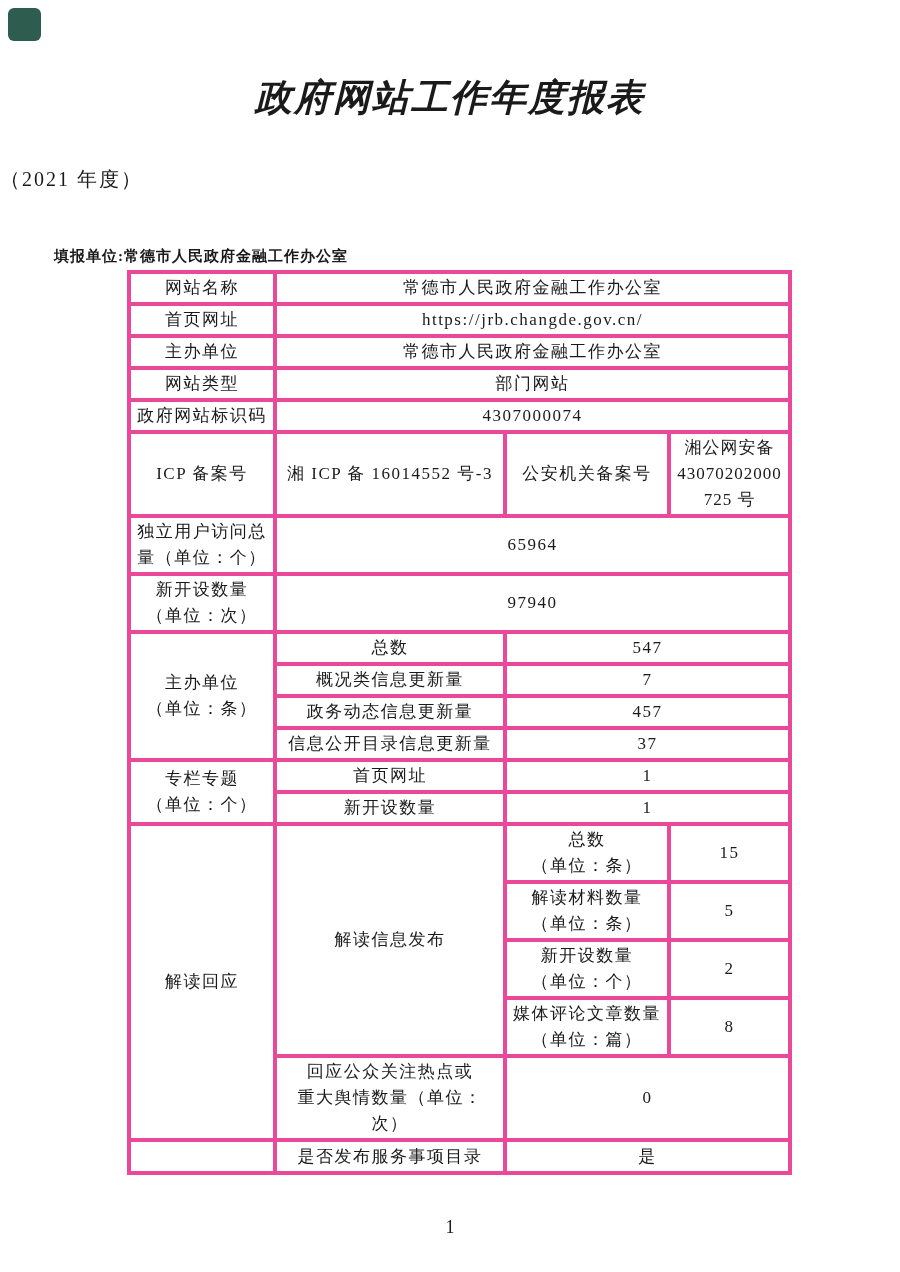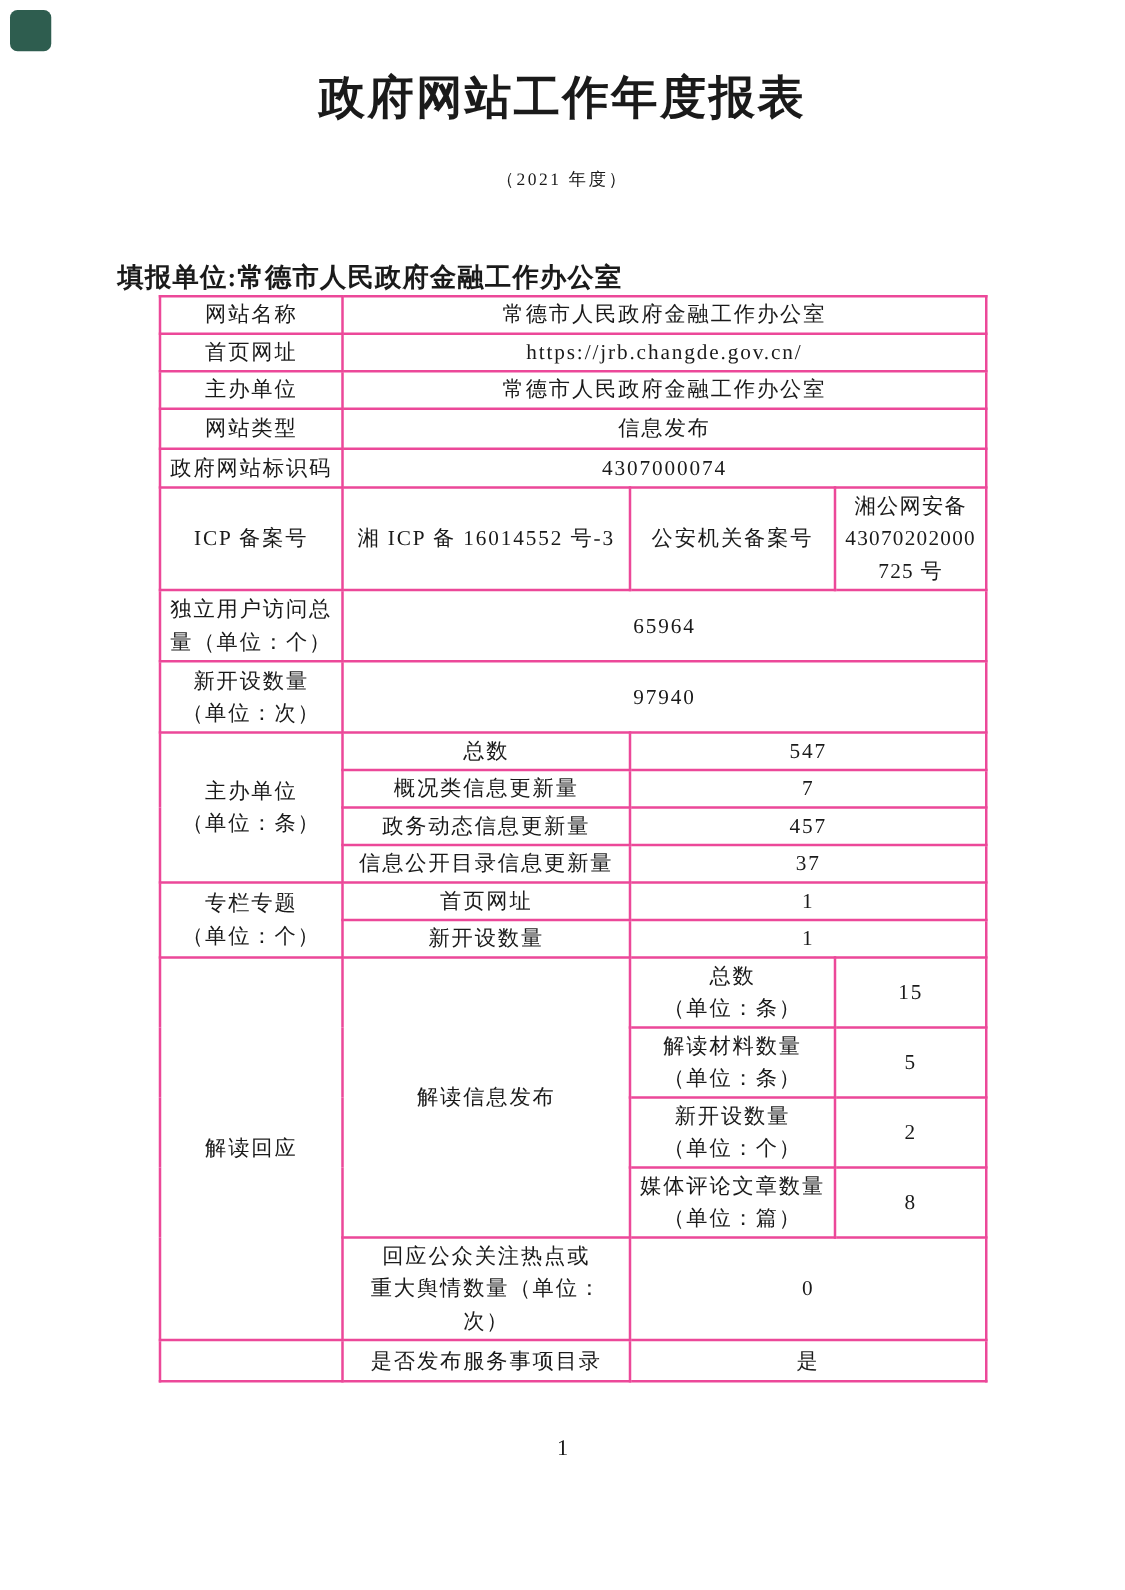--- a/index.html
+++ b/index.html
@@ -8,45 +8,45 @@
     width: 900px; height: 1272px;
     position: relative;
     font-family: "Liberation Serif", "DejaVu Serif", serif;
     color: #1a1a1a;
   }
   .corner-marker {
     position: absolute; left: 8px; top: 8px;
     width: 33px; height: 33px; border-radius: 6px;
   }
   .title {
-    margin-top: 56px;
+    margin-top: 76px;
     text-align: center;
     font-family: "Liberation Sans", "DejaVu Sans", sans-serif;
     font-size: 37px; font-weight: 700; letter-spacing: 2px;
     line-height: 44px;
+    font-style: italic;
   }
   .subtitle {
-    margin-top: 32px;
-    text-align: center;
-    font-size: 14px; letter-spacing: 2px; line-height: 26px;
+    margin-top: 46px;
+    font-size: 20px; letter-spacing: 2px; line-height: 26px;
   }
   .unit-line {
-    margin: 52px 0 2px 94px;
-    font-size: 21px; font-weight: 700; letter-spacing: 1px;
+    margin: 52px 0 2px 54px;
+    font-size: 15px; font-weight: 700; letter-spacing: 1px;
     line-height: 24px;
   }
   table.report {
     margin-left: 127px;
     width: 661px;
     border-collapse: collapse;
     table-layout: fixed;
     border: 2px solid #383838;
   }
   table.report td {
-    border: 2px solid #ec4899;
+    border: 4px solid #ec4899;
     text-align: center;
     vertical-align: middle;
     font-size: 17px;
     letter-spacing: 1.5px;
     line-height: 26px;
     white-space: pre-line;
     padding: 1px 4px;
     overflow: hidden;
   }
   tr.sec-top td, td.sec-top { border-top: 2px solid #383838; }
@@ -82,21 +82,21 @@
   <tr>
     <td class="h30">首页网址</td>
     <td colspan="3">https://jrb.changde.gov.cn/</td>
   </tr>
   <tr>
     <td class="h29">主办单位</td>
     <td colspan="3">常德市人民政府金融工作办公室</td>
   </tr>
   <tr>
     <td class="h32">网站类型</td>
-    <td colspan="3">信息发布</td>
+    <td colspan="3">部门网站</td>
   </tr>
   <tr>
     <td class="h31">政府网站标识码</td>
     <td colspan="3">4307000074</td>
   </tr>
   <tr>
     <td class="h78">ICP 备案号</td>
     <td>湘 ICP 备 16014552 号-3</td>
     <td>公安机关备案号</td>
     <td style="letter-spacing:1px">湘公网安备

